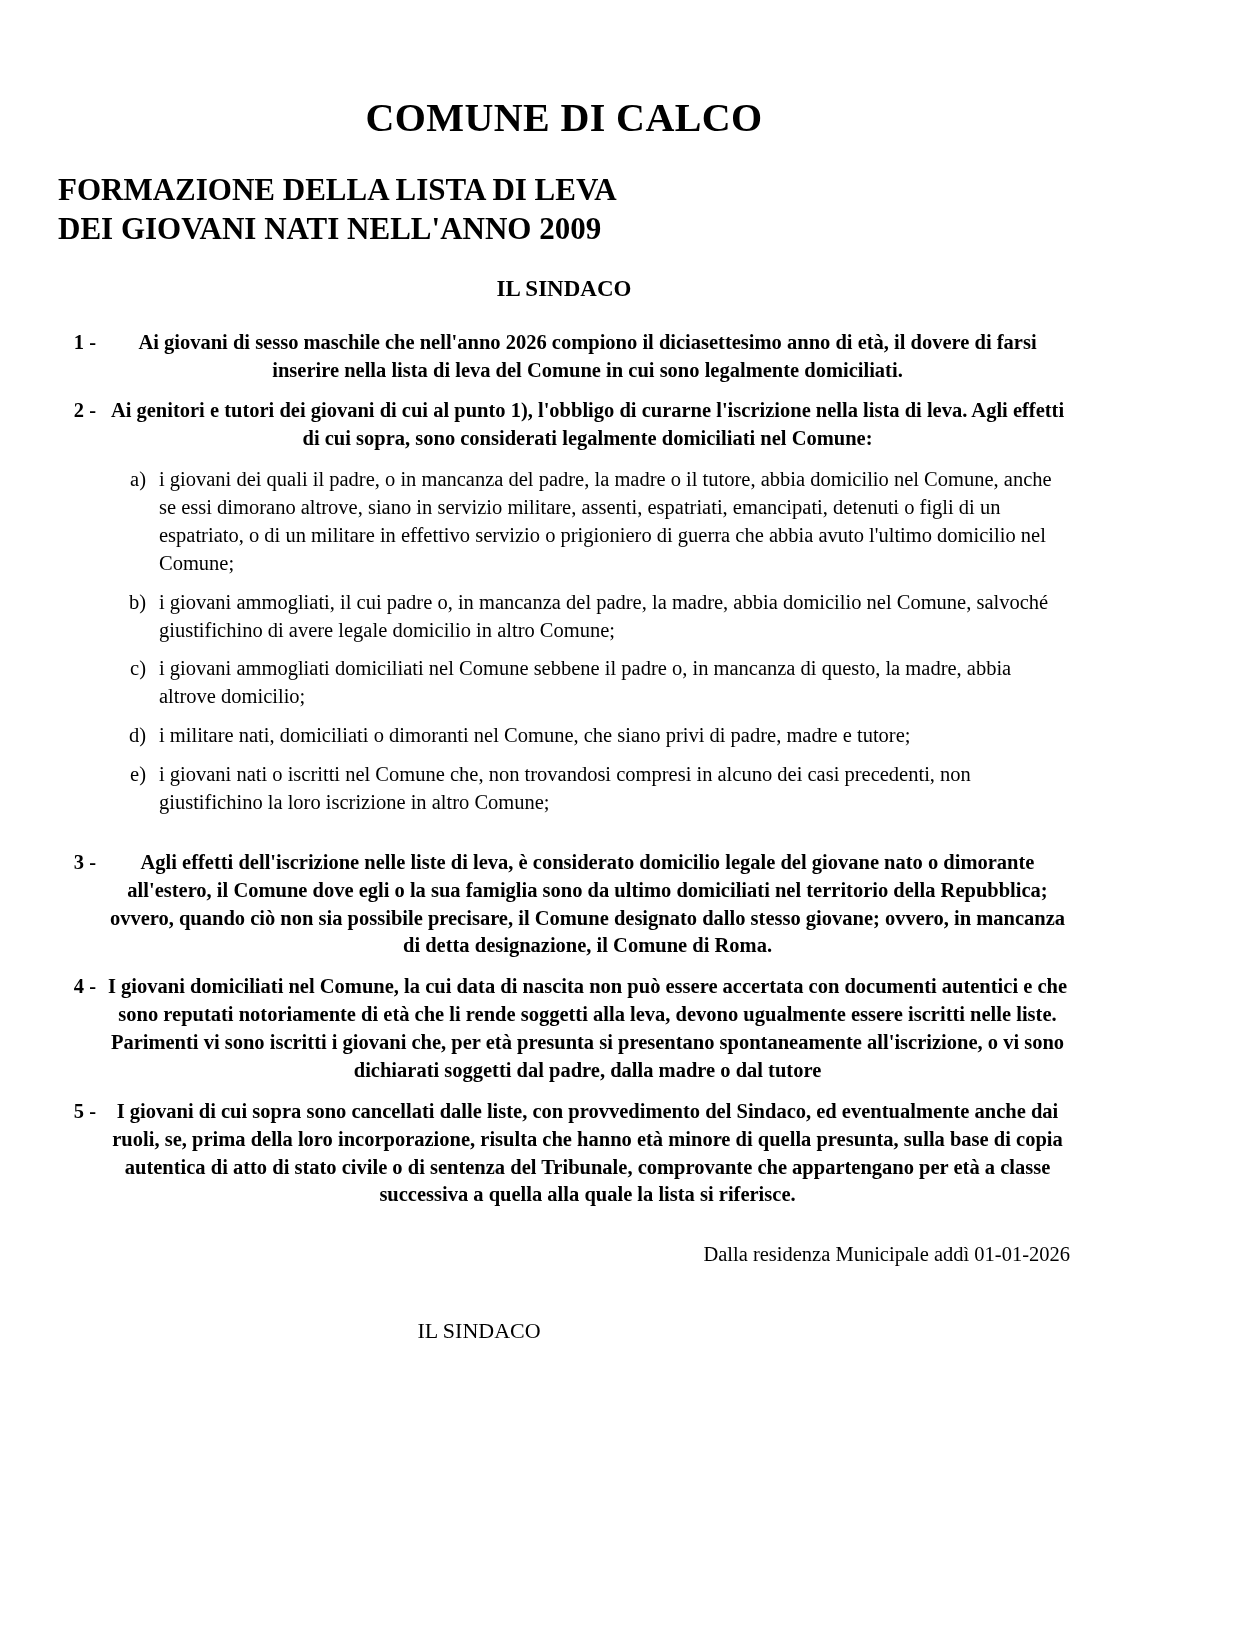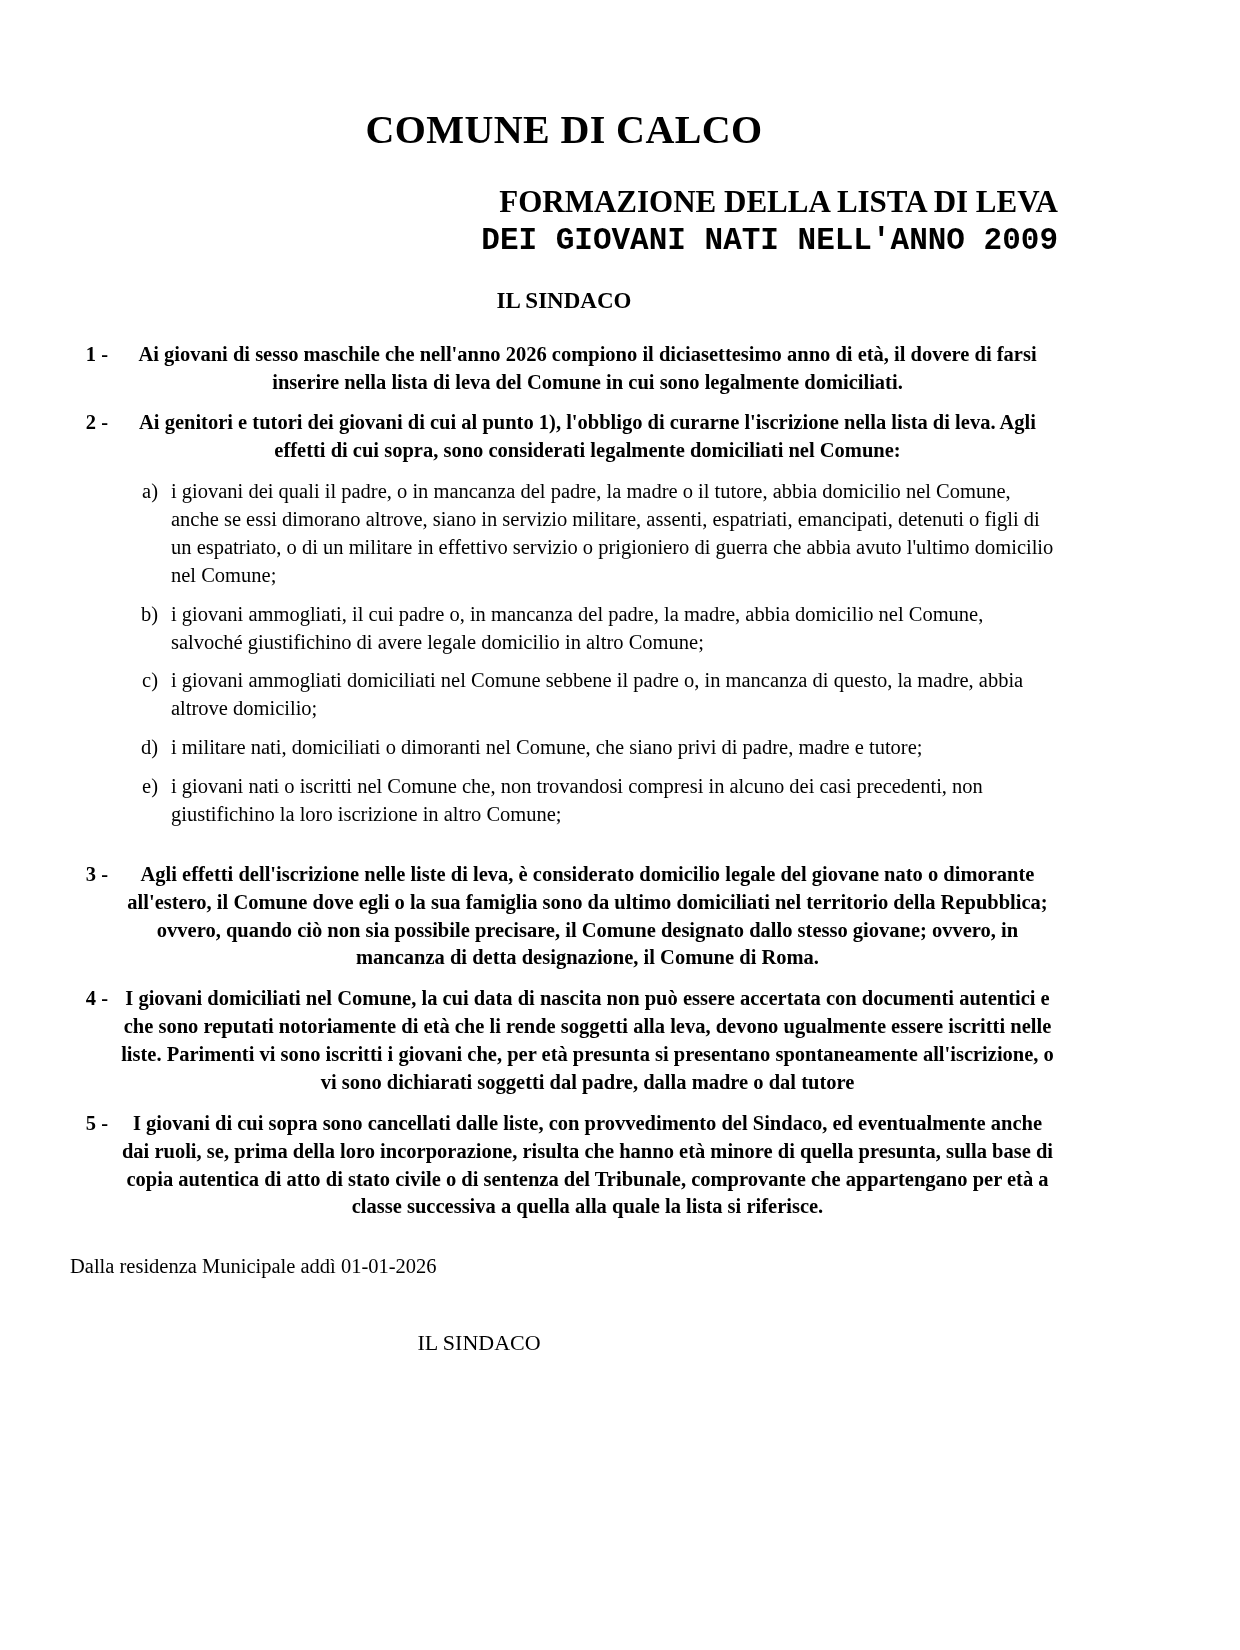--- a/index.html
+++ b/index.html
@@ -12,46 +12,46 @@
     width: 1240px;
     height: 1650px;
     font-family: "Liberation Serif", "DejaVu Serif", serif;
     color: #000000;
     -webkit-font-smoothing: antialiased;
   }
   .page {
     width: 1148px;
     height: 1650px;
     box-sizing: border-box;
-    padding: 12px;
+    padding: 0;
     position: relative;
     background: #ffffff;
     overflow: hidden;
   }
   .inner {
     padding: 96px 78px 0 58px;
   }
 
   
   .doc-title {
     text-align: center;
     font-size: 40px;
     font-weight: bold;
     letter-spacing: 0.4px;
     line-height: 1.12;
     margin: 0 0 30px 0;
   }
   .subtitle-block {
-    text-align: right;
+    text-align: left;
     font-size: 31px;
     font-weight: bold;
     line-height: 1.25;
     margin: 0 0 26px 0;
   }
-  .subtitle-block .l2 { display: block; font-family: Liberation Mono, monospace; }
+  .subtitle-block .l2 { display: block; }
 
   .authority-block {
     text-align: center;
     font-size: 23px;
     font-weight: bold;
     line-height: 1.32;
     margin: 0 0 24px 0;
   }
   .authority-block span { display: block; }
 
@@ -112,20 +112,21 @@
   
   .info-line {
     font-size: 21px;
     font-weight: bold;
     margin: 58px 0 0 0;
   }
   .date-line {
     font-size: 20.5px;
     font-weight: normal;
     margin: 34px 0 0 0;
+    text-align: right;
   }
   .signature {
     margin: 48px 170px 0 0;
     text-align: center;
   }
   .signature .role {
     font-size: 22px;
     font-weight: normal;
     line-height: 1.5;
   }

